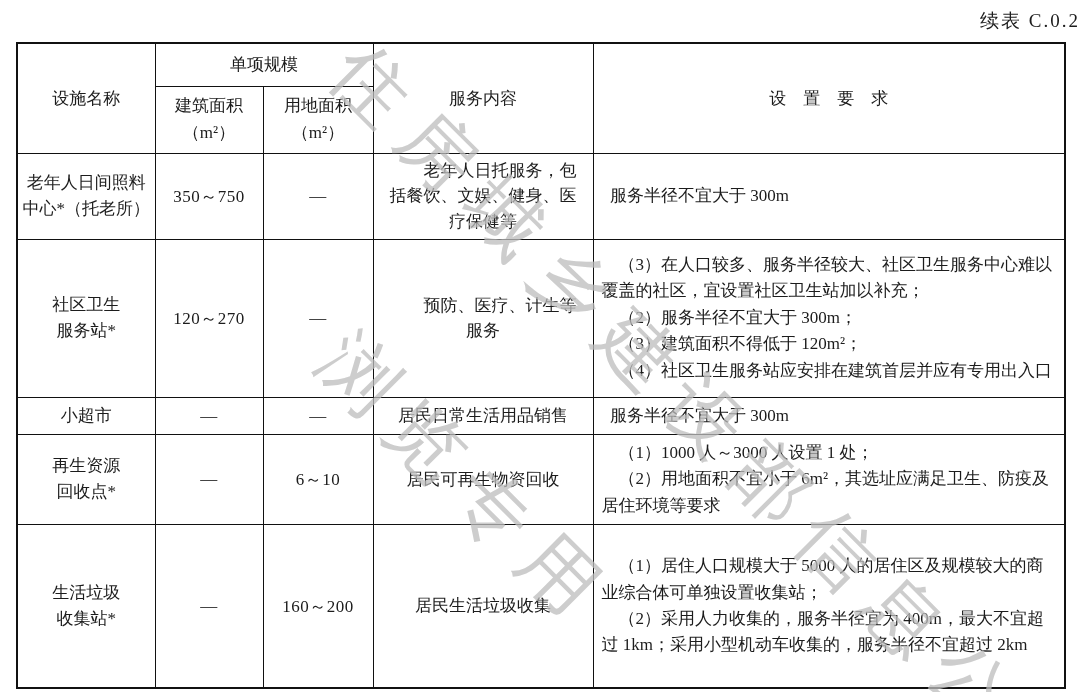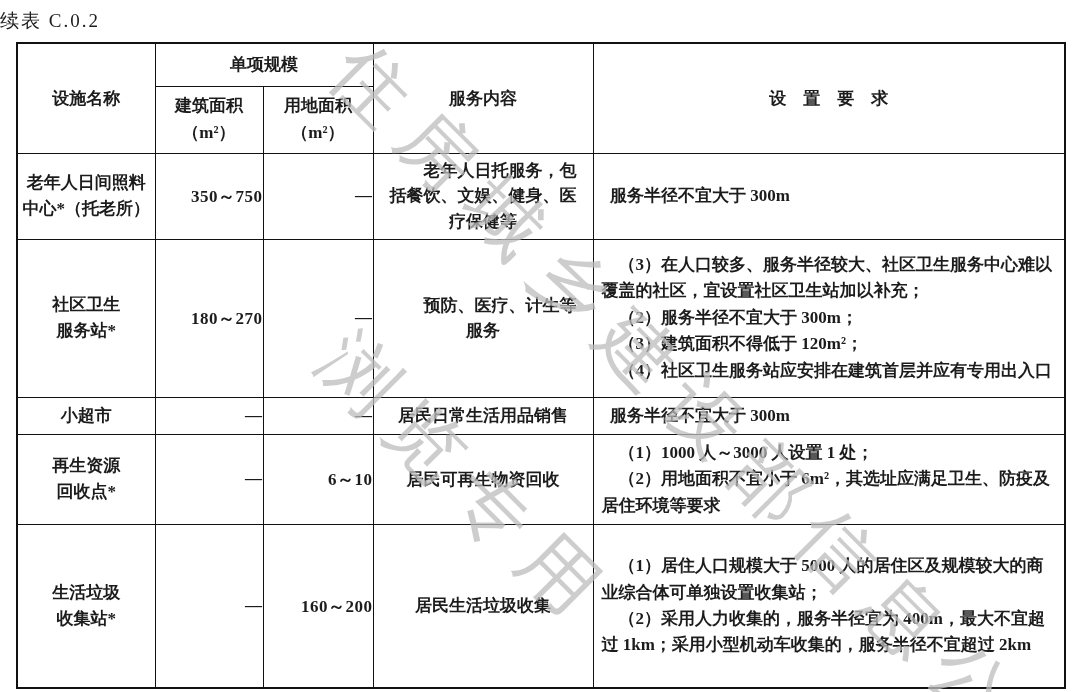--- a/index.html
+++ b/index.html
@@ -11,21 +11,21 @@
   }
   .page {
     position: relative;
     width: 1080px; height: 692px;
     overflow: hidden;
     background: #ffffff;
   }
   .doc-title {
     position: absolute;
     top: 8px; left: 0; width: 100%;
-    text-align: left;
+    text-align: right;
     font-size: 19px;
     letter-spacing: 2px;
   }
   
   .wm {
     position: absolute;
     color: #bdbdbd;
     opacity: 0.75;
     font-size: 76px;
     letter-spacing: 18px;
@@ -43,41 +43,41 @@
     position: absolute;
     left: 16px; top: 42px;
     width: 1048px;
     border-collapse: collapse;
     table-layout: fixed;
     background: transparent;
     z-index: 2;
   }
   .spec th, .spec td {
     border: 1.7px solid #111;
-    font-weight: bold;
+    font-weight: normal;
     font-size: 17px;
     vertical-align: middle;
     background: transparent;
   }
   .spec { border: 2.2px solid #111; }
   col.c1 { width: 138px; }
   col.c2 { width: 108px; }
   col.c3 { width: 110px; }
   col.c4 { width: 220px; }
   col.c5 { width: 472px; }
   thead tr.h1 { height: 43px; }
   thead tr.h2 { height: 67px; }
   tbody tr:nth-child(1) { height: 86px; padding-left: 16px; }
   tbody tr:nth-child(2) { height: 158px; }
   tbody tr:nth-child(3) { height: 36px; }
   tbody tr:nth-child(4) { height: 82px; }
   tbody tr:nth-child(5) { height: 164px; }
   .center { text-align: center; }
   .preline { white-space: pre-line; line-height: 1.55; }
-  .num-cell { text-align: right; letter-spacing: 0.5px; }
+  .num-cell { text-align: center; letter-spacing: 0.5px; }
   td.svc { padding: 4px 8px; line-height: 1.5; text-align: center; }
   td.svc.svc-center { text-align: center; }
   td.svc .para { text-indent: 2em; margin: 0; }
   td.req { padding: 5px 10px 5px 8px; }
   td.req p { margin: 0; line-height: 1.55; }
   td.req p.item { text-indent: 1em; }
   td.req p.plain { text-indent: 0.5em; }
 </style>
 </head>
 <body>
@@ -120,21 +120,21 @@
         <td class="svc">
           <p class="para">老年人日托服务，包括餐饮、文娱、健身、医疗保健等</p>
         </td>
         <td class="req">
           <p class="plain">服务半径不宜大于 300m</p>
         </td>
       </tr>
       <tr>
         <td class="center preline">社区卫生
 服务站*</td>
-        <td class="num-cell">180～270</td>
+        <td class="num-cell">120～270</td>
         <td class="num-cell">—</td>
         <td class="svc">
           <p class="para">预防、医疗、计生等服务</p>
         </td>
         <td class="req">
           <p class="item">（3）在人口较多、服务半径较大、社区卫生服务中心难以覆盖的社区，宜设置社区卫生站加以补充；</p>
           <p class="item">（2）服务半径不宜大于 300m；</p>
           <p class="item">（3）建筑面积不得低于 120m²；</p>
           <p class="item">（4）社区卫生服务站应安排在建筑首层并应有专用出入口</p>
         </td>

